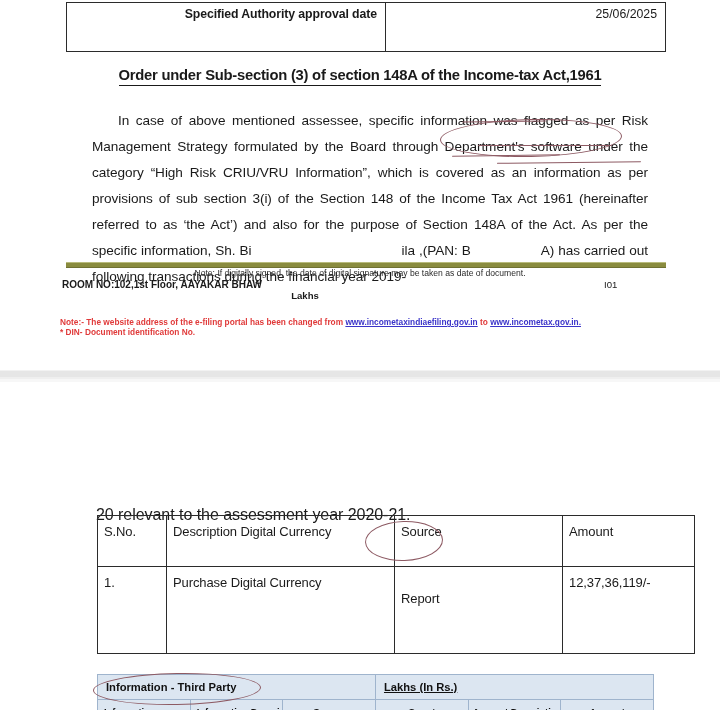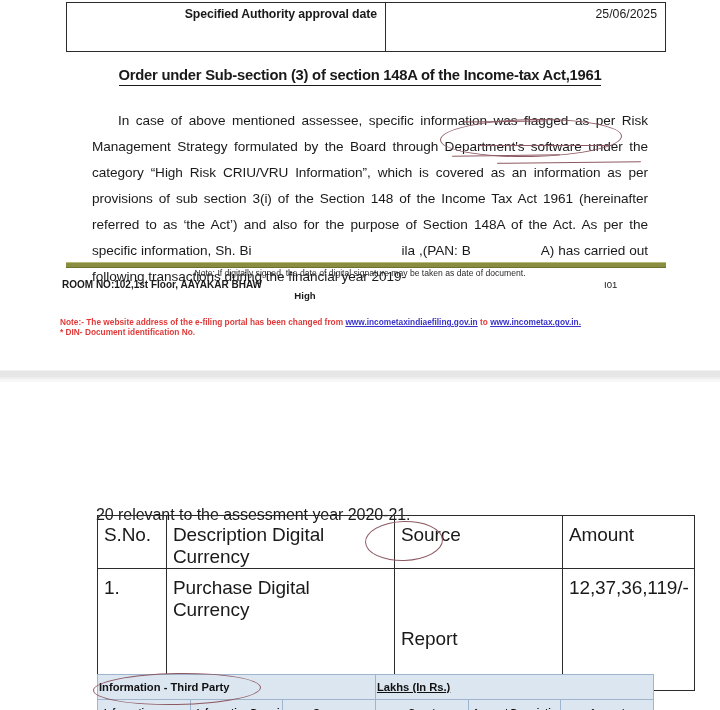--- a/index.html
+++ b/index.html
@@ -192,48 +192,48 @@
   .detail-table {
     position: absolute;
     left: 97px;
     top: 133px;
     width: 545px;
     border-collapse: collapse;
     table-layout: fixed;
   }
   .detail-table td {
     border: 1.5px solid #2b2b2b;
-    font-size: 19px;
+    font-size: 13px;
     vertical-align: top;
     padding: 8px 6px 0 6px;
     letter-spacing: -0.1px;
   }
   .detail-table .c-sno  { width: 56px; }
   .detail-table .c-desc { width: 215px; }
   .detail-table .c-src  { width: 155px; }
   .detail-table .c-amt  { width: 119px; }
   .detail-table tr.head td { height: 42px; }
   .detail-table tr.row  td { height: 62px; }
-  .detail-table td.src-cell { padding-top: 59px; }
+  .detail-table td.src-cell { padding-top: 24px; }
 
   
   .tp-table {
     position: absolute;
     left: 97px;
     top: 292px;
     width: 557px;
     border-collapse: collapse;
     table-layout: fixed;
     border: 1.6px solid #111111;
   }
   .tp-title-row td {
     background: #dce6f1;
     border: 1px solid #9fb4cd;
     height: 24px;
-    padding: 0 1px;
+    padding: 0 8px;
     font-size: 11.2px;
     font-weight: bold;
     color: #111111;
   }
   .tp-title-row td.right { text-align: left; text-decoration: underline; }
   .tp-head-row td {
     background: #dce6f1;
     border: 1px solid #9fb4cd;
     height: 18px;
     padding: 2px 4px 0 4px;
@@ -277,21 +277,21 @@
   <div class="ann-line" style="left:462px; top:121px; width:84px; transform:rotate(-0.6deg);"></div>
   <div class="ann-line" style="left:478px; top:145px; width:134px;"></div>
   <div class="ann-line" style="left:452px; top:155px; width:108px; transform:rotate(-0.9deg);"></div>
   <div class="ann-line" style="left:497px; top:162px; width:144px; transform:rotate(-0.7deg);"></div>
   <div class="ann-ellipse" style="left:440px; top:119px; width:180px; height:36px; transform:rotate(-1.2deg);"></div>
 
   <div class="footer-rule"></div>
   <div class="footer-note">Note: If digitally signed, the date of digital signature may be taken as date of document.</div>
   <div class="footer-room">ROOM NO:102,1st Floor, AAYAKAR BHAW</div>
   <div class="footer-pin">I01</div>
-  <div class="footer-email">High</div>
+  <div class="footer-email">Lakhs</div>
 
   <div class="note-red">
     <span>Note:- The website address of the e-filing portal has been changed from </span><span class="link">www.incometaxindiaefiling.gov.in</span><span> to </span><span class="link">www.incometax.gov.in.</span>
   </div>
   <div class="note-din">* DIN- Document identification No.</div>
 </div>
 
 <div id="page-gap"></div>
 
 <div class="page" id="page-two">

